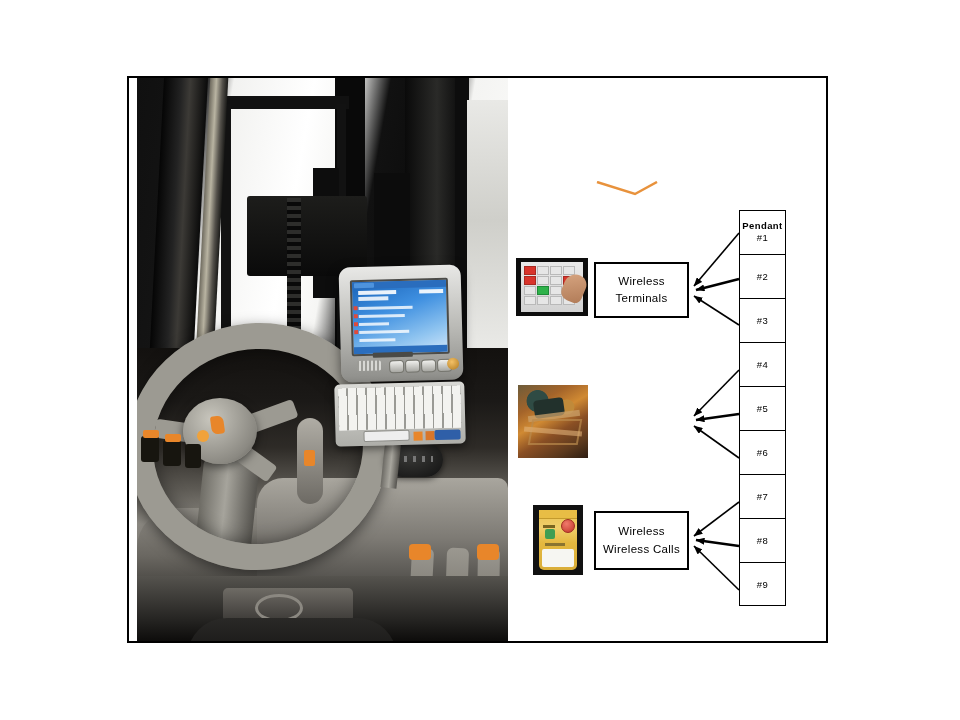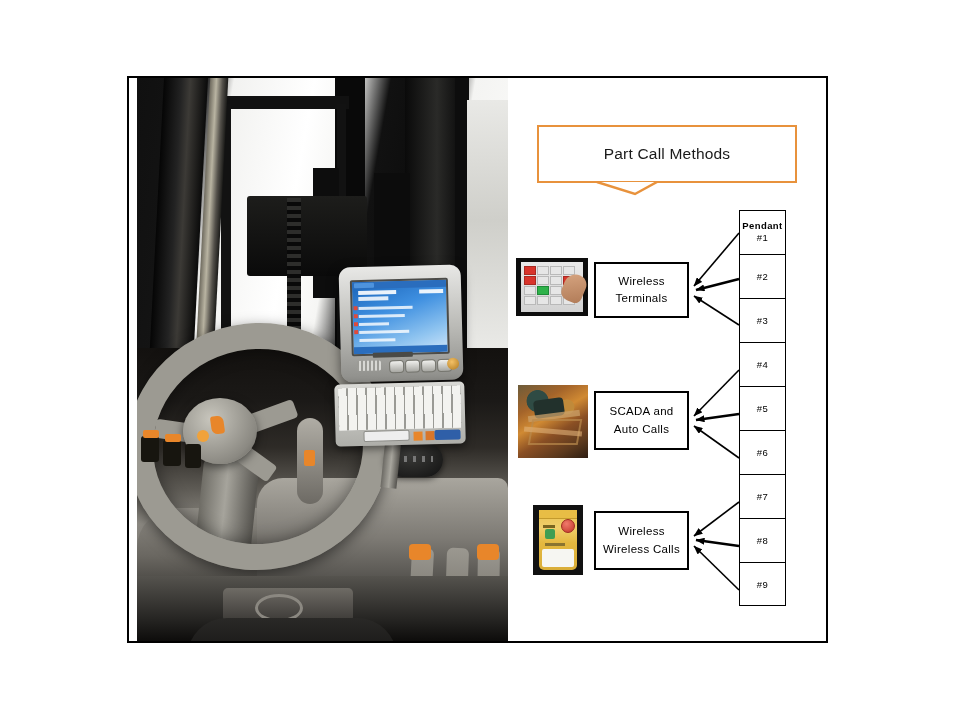--- a/index.html
+++ b/index.html
@@ -330,23 +330,20 @@
       <div class="pedal pd3"></div>
       <div class="pd-tip1"></div>
       <div class="pd-tip2"></div>
       <div class="floor"></div>
       <div class="floorplate"></div>
       <div class="floorplate2"></div>
       <div class="seat"></div>
     </div>
   </div>
 
-  <div class="callout">
-    <div class="callout-text">Part Call Methods</div>
-  </div>
   <svg class="callout-tail" viewBox="0 0 260 18">
     <polyline points="60,1 98,13 120,1" fill="#fff" stroke="#E8923C" stroke-width="2.5"></polyline>
   </svg>
 
   <div class="thumb th1">
     <div class="th1-inner">
       <div class="kp red" style="left:3px;top:4px;"></div>
       <div class="kp" style="left:16px;top:4px;"></div>
       <div class="kp" style="left:29px;top:4px;"></div>
       <div class="kp" style="left:42px;top:4px;"></div>
@@ -369,24 +366,20 @@
     <span class="l1">Wireless</span>
     <span class="l2">Terminals</span>
   </div>
 
   <div class="thumb th2">
     <div class="th2-c"></div>
     <div class="th2-a"></div>
     <div class="th2-d"></div>
     <div class="th2-b"></div>
   </div>
-  <div class="mbox mbox2">
-    <span class="l1">SCADA and</span>
-    <span class="l2">Auto Calls</span>
-  </div>
 
   <div class="thumb th3">
     <div class="th3-body"></div>
     <div class="th3-top"></div>
     <div class="th3-lbl"></div>
     <div class="th3-red"></div>
     <div class="th3-grn"></div>
     <div class="th3-lbl2"></div>
     <div class="th3-white"></div>
   </div>

